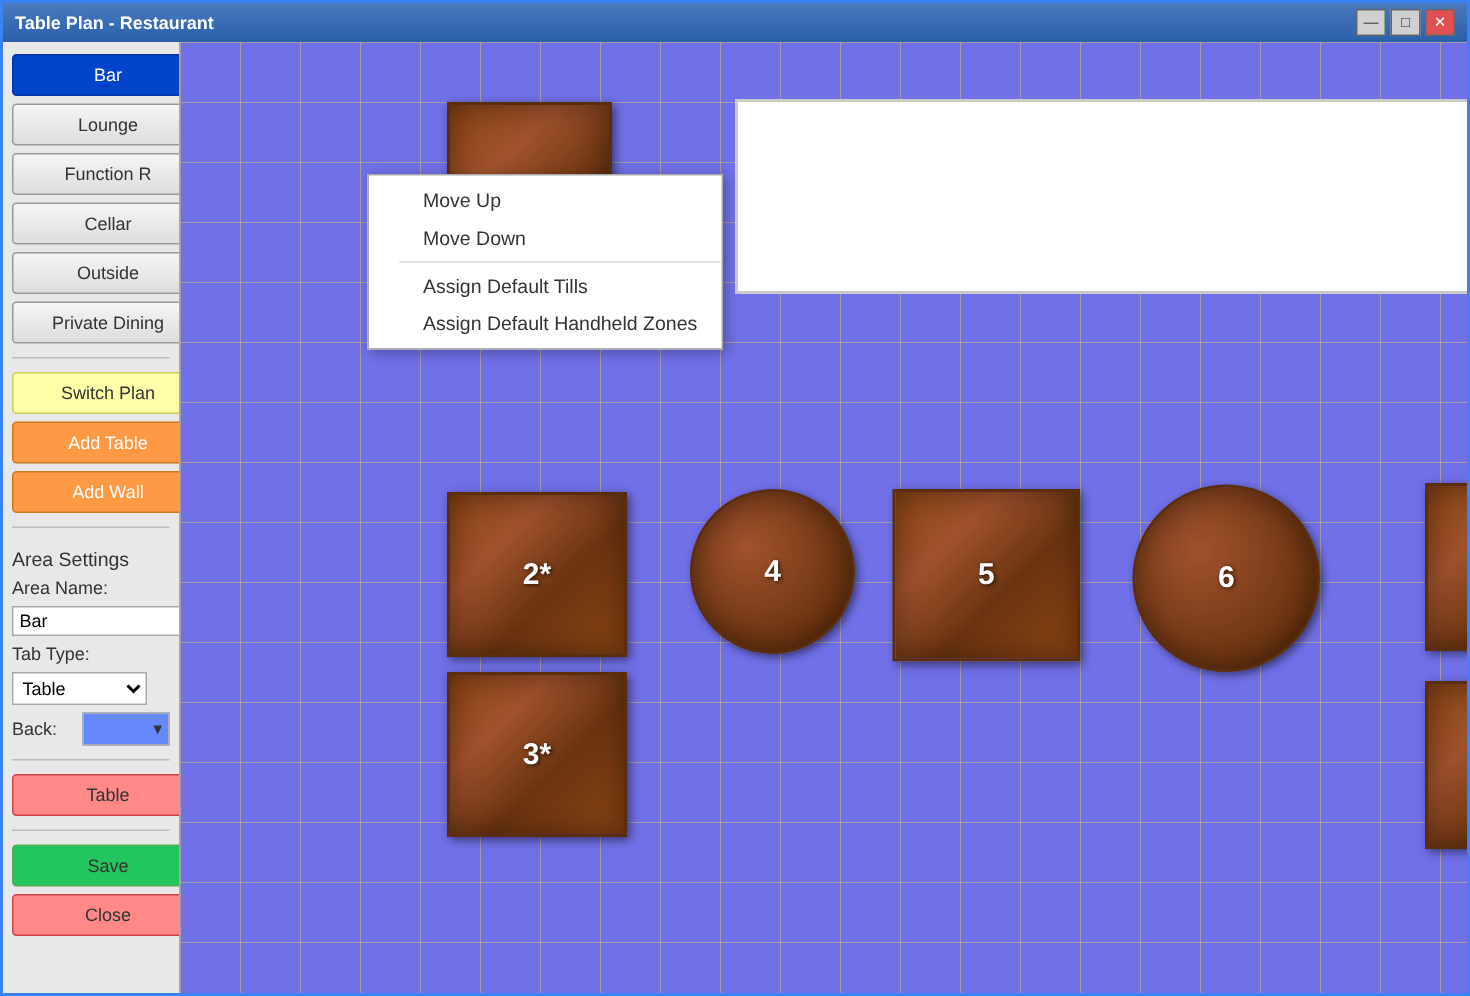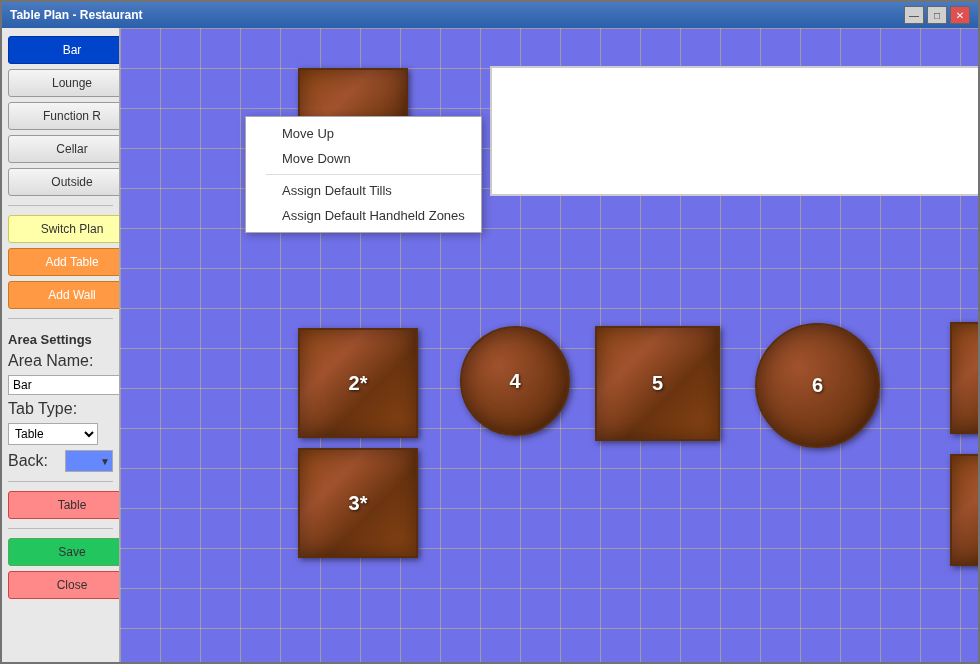--- a/index.html
+++ b/index.html
@@ -9,21 +9,21 @@
       background: #ece9d8;
       width: 980px;
       height: 664px;
       overflow: hidden;
     }
 
     
     .window {
       width: 980px;
       height: 664px;
-      border: 2px solid #737373;
+      border: 2px solid #3b82f6;
       display: flex;
       flex-direction: column;
       background: #f0f0f0;
     }
     .title-bar {
       background: linear-gradient(to bottom, #4a7abf, #2a5faa);
       color: white;
       padding: 4px 8px;
       display: flex;
       align-items: center;
@@ -107,27 +107,27 @@
       color: #333;
       border-color: #55aa55;
     }
     .btn-red {
       background: #ff8888;
       color: #333;
       border-color: #cc4444;
     }
 
     .section-label {
-      font-weight: bold;
+      font-weight: normal;
       font-size: 13px;
       margin-top: 4px;
       color: #333;
     }
     .field-label {
-      font-size: 16px;
+      font-size: 12px;
       color: #333;
     }
     .area-name-box {
       border: 1px solid #aaa;
       background: white;
       padding: 2px 4px;
       font-size: 12px;
       width: 128px;
     }
 
@@ -259,20 +259,21 @@
 
   <div class="main-content">
 
     <div class="sidebar">
 
       <button class="sidebar-btn btn-blue-active">Bar</button>
       <button class="sidebar-btn btn-default">Lounge</button>
       <button class="sidebar-btn btn-default">Function R</button>
       <button class="sidebar-btn btn-default">Cellar</button>
       <button class="sidebar-btn btn-default">Outside</button>
+      <button class="sidebar-btn btn-default">Private Dining</button>
 
       <hr class="sidebar-divider">
 
       <button class="sidebar-btn btn-yellow">Switch Plan</button>
       <button class="sidebar-btn btn-orange">Add Table</button>
       <button class="sidebar-btn btn-orange">Add Wall</button>
 
       <hr class="sidebar-divider">
 
       <div class="section-label">Area Settings</div>

